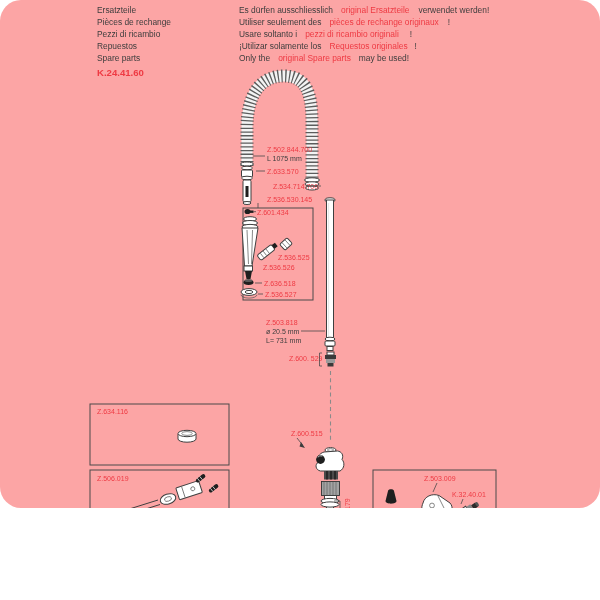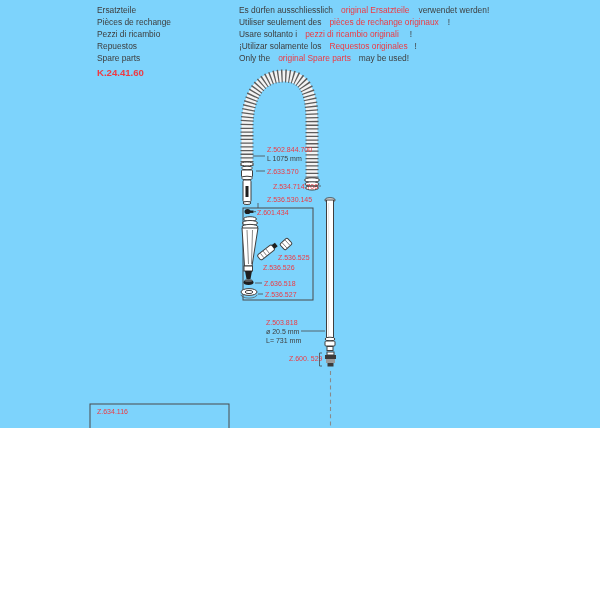--- a/index.html
+++ b/index.html
@@ -1,16 +1,16 @@
 <!DOCTYPE html>
 <html><head>
 <meta charset="utf-8">
 <style>
   html,body{margin:0;padding:0;background:#ffffff;}
-  .page{position:relative;width:600px;height:428px;background:#7dd3fc;overflow:hidden;}
+  .page{position:relative;width:600px;height:508px;background:#fca5a5;overflow:hidden;border-radius:21px;}
   svg{font-family:"Liberation Sans",sans-serif;}
   text{fill:#3d3d3d;}
   .red{fill:#ee3a43;}
   .hdr{font-size:8.4px;}
   .code{font-size:9.6px;font-weight:bold;}
   .lbl{font-size:7px;}
   .dim{font-size:7px;fill:#3d3d3d;}
   .box{fill:none;stroke:#4a4a4a;stroke-width:1;}
   .ln{stroke:#4a4a4a;stroke-width:0.8;fill:none;}
   .draw{stroke:#3f3f3f;stroke-width:1;fill:#ffffff;}

